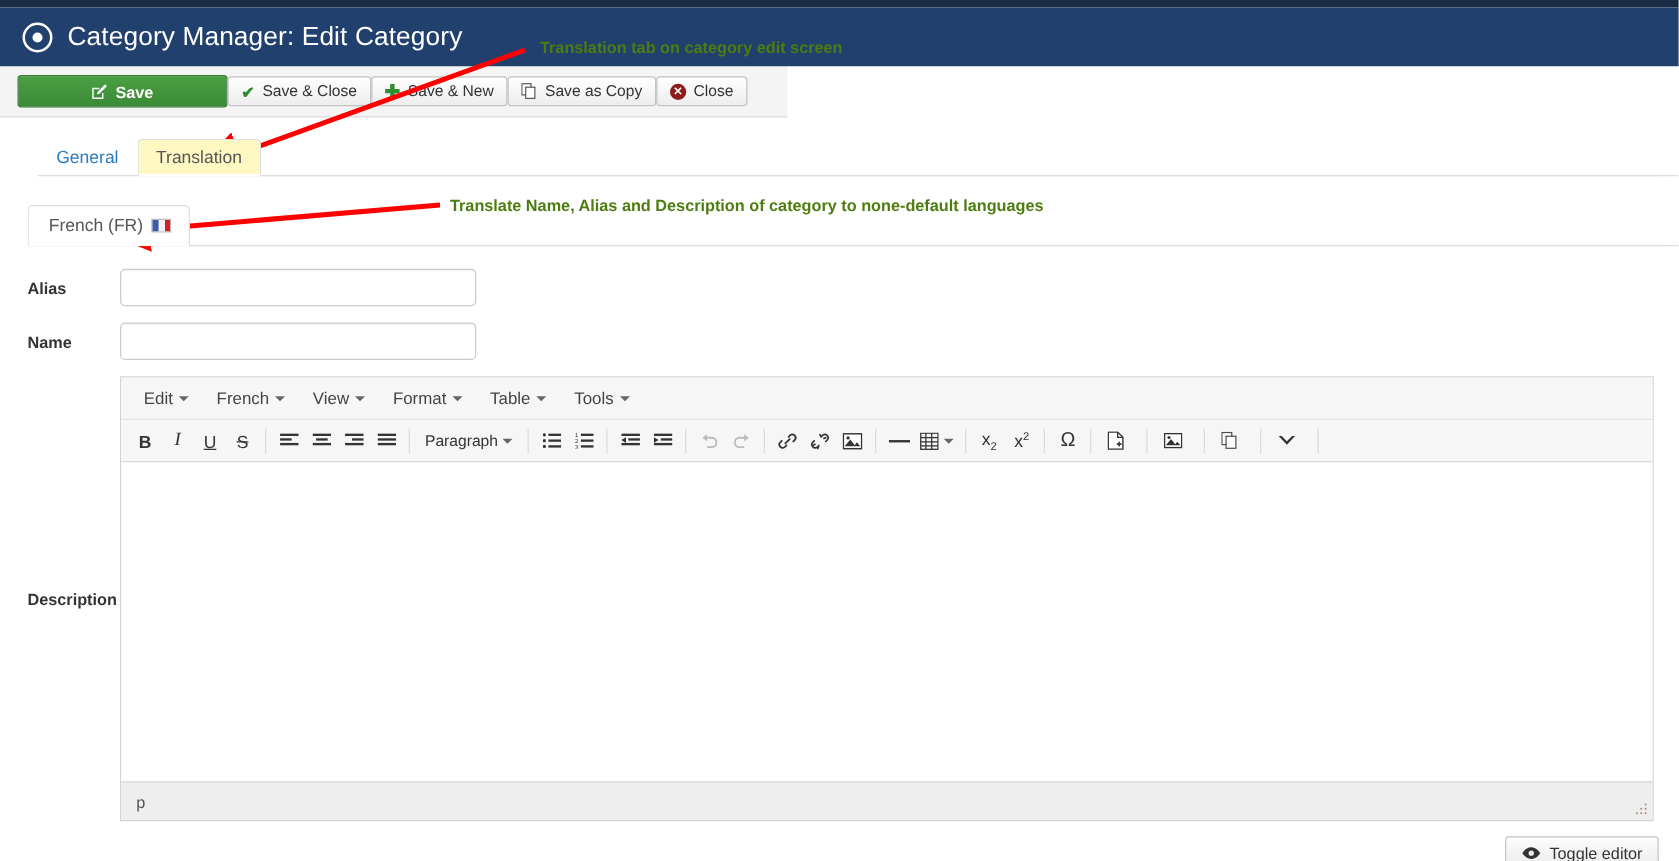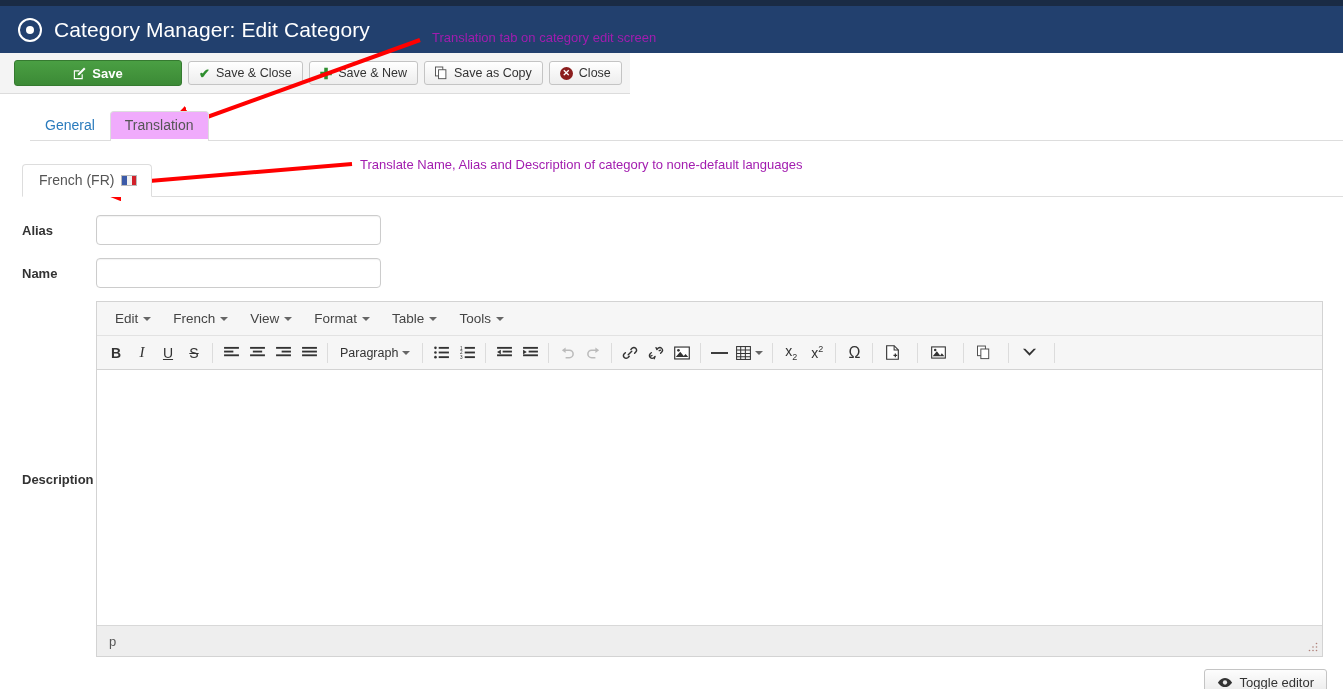--- a/index.html
+++ b/index.html
@@ -31,21 +31,21 @@
   }
   .header-title { color:#ffffff; font-size:21px; font-weight:normal; letter-spacing:0.1px; }
 
   .joomla-logo { position:absolute; right:16px; top:9px; display:flex; align-items:center; }
   .joomla-text { color:#fff; font-size:26px; letter-spacing:0.5px; font-weight:300; }
   .joomla-text sup { font-size:9px; vertical-align: super; }
 
   
   .toolbar-bar {
     background:#f4f4f4; border-bottom:1px solid #dcdcdc;
-    width:630px; height:41px; display:flex; align-items:center; padding-left:14px; gap:6px;
+    width:630px; height:41px; display:flex; align-items:center; padding-left:14px; 
   }
   .btn {
     height:24px; display:inline-flex; align-items:center; gap:6px;
     padding:0 10px; font-size:12.5px; color:#333;
     border:1px solid #c4c4c4; border-radius:3px;
     background: linear-gradient(to bottom, #ffffff 0%, #ededed 100%);
     cursor:pointer; white-space:nowrap;
   }
   .btn-save {
     background: linear-gradient(to bottom,#4a9f43 0%, #3c8a36 100%);
@@ -68,21 +68,21 @@
   }
   .tabs-row::after {
     content:""; position:absolute; left:30px; right:14px; bottom:0; height:1px; background:#ddd;
   }
   .tab {
     font-size:14px; padding:6px 14px 7px 14px; color:#2a7bbd; cursor:pointer;
     border:1px solid transparent; border-bottom:none; position:relative; z-index:2;
     border-radius:4px 4px 0 0; line-height:1.1;
   }
   .tab.active {
-    color:#555; background:#f0abfc; border-color:#ddd;
+    color:#555; background:#fef9c3; border-color:#ddd;
     box-shadow: 0 -1px 0 #fff inset;
   }
   .tab.active::after{
     content:""; position:absolute; left:0; right:0; bottom:-1px; height:1px; background:#fff;
   }
   .tab-spacer { flex:1; border-bottom:1px solid #ddd; height:1px; align-self:flex-end; }
 
   
   .subtabs-row {
     margin-top: 24px; padding-left: 22px; height:32px;
@@ -159,21 +159,21 @@
   
   .toggle-row { display:flex; justify-content:flex-end; padding-right:16px; margin-top:12px; }
   .btn-toggle {
     height:26px; display:inline-flex; align-items:center; gap:7px; padding:0 12px;
     font-size:13px; color:#333; border:1px solid #c4c4c4; border-radius:3px;
     background: linear-gradient(to bottom,#fdfdfd 0%, #eaeaea 100%); cursor:pointer;
   }
 
   
   .anno {
-    position:absolute; color:#a21caf; font-weight:normal; font-size:13px;
+    position:absolute; color:#4d7c0f; font-weight:bold; font-size:13px;
     white-space:nowrap; pointer-events:none;
   }
   .anno-svg { position:absolute; left:0; top:0; width:1343px; height:689px; pointer-events:none; }
 </style>
 </head>
 <body>
 
 <div id="page">
 
   <div class="top-strip"></div>

